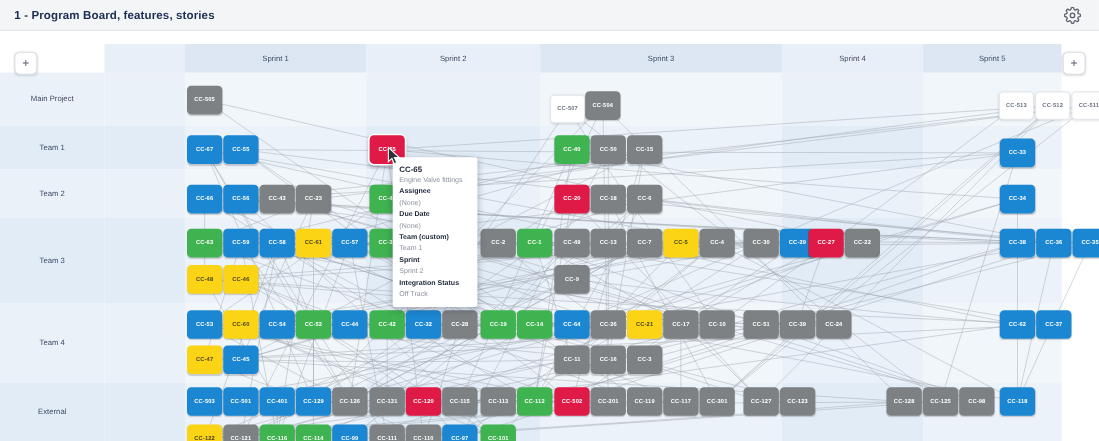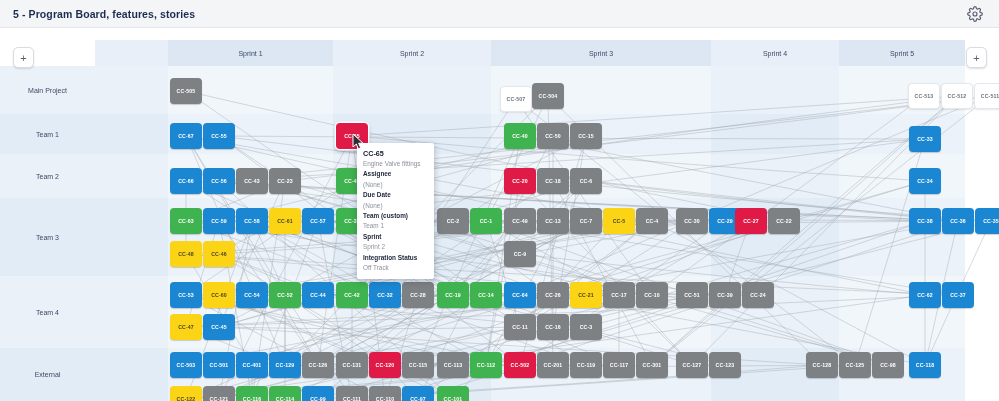--- a/index.html
+++ b/index.html
@@ -118,21 +118,21 @@
   #tooltip .ttl{ font-size:7.2px; font-weight:bold; color:#12192b;
                  line-height:11px; margin-bottom:0px; }
 
   
   #cursor{ position:absolute; left:352px; top:133px; z-index:70; }
 </style>
 </head>
 <body>
 
 <div id="topbar">
-  <span class="title">5 - Program Board, features, stories</span>
+  <span class="title">1 - Program Board, features, stories</span>
   <span id="gear">
     <svg width="16" height="16" viewBox="0 0 24 24" fill="none" stroke="#5a6070" stroke-width="1.8">
       <circle cx="12" cy="12" r="3"></circle>
       <path d="M19.4 15a1.65 1.65 0 0 0 .33 1.82l.06.06a2 2 0 1 1-2.83 2.83l-.06-.06a1.65 1.65 0 0 0-1.82-.33 1.65 1.65 0 0 0-1 1.51V21a2 2 0 0 1-4 0v-.09A1.65 1.65 0 0 0 9 19.4a1.65 1.65 0 0 0-1.82.33l-.06.06a2 2 0 1 1-2.83-2.83l.06-.06A1.65 1.65 0 0 0 4.6 15a1.65 1.65 0 0 0-1.51-1H3a2 2 0 0 1 0-4h.09A1.65 1.65 0 0 0 4.6 9a1.65 1.65 0 0 0-.33-1.82l-.06-.06a2 2 0 1 1 2.83-2.83l.06.06A1.65 1.65 0 0 0 9 4.6a1.65 1.65 0 0 0 1-1.51V3a2 2 0 0 1 4 0v.09a1.65 1.65 0 0 0 1 1.51 1.65 1.65 0 0 0 1.82-.33l.06-.06a2 2 0 1 1 2.83 2.83l-.06.06A1.65 1.65 0 0 0 19.4 9a1.65 1.65 0 0 0 1.51 1H21a2 2 0 0 1 0 4h-.09a1.65 1.65 0 0 0-1.51 1z"></path>
     </svg>
   </span>
 </div>
 
 <div id="board">
 

